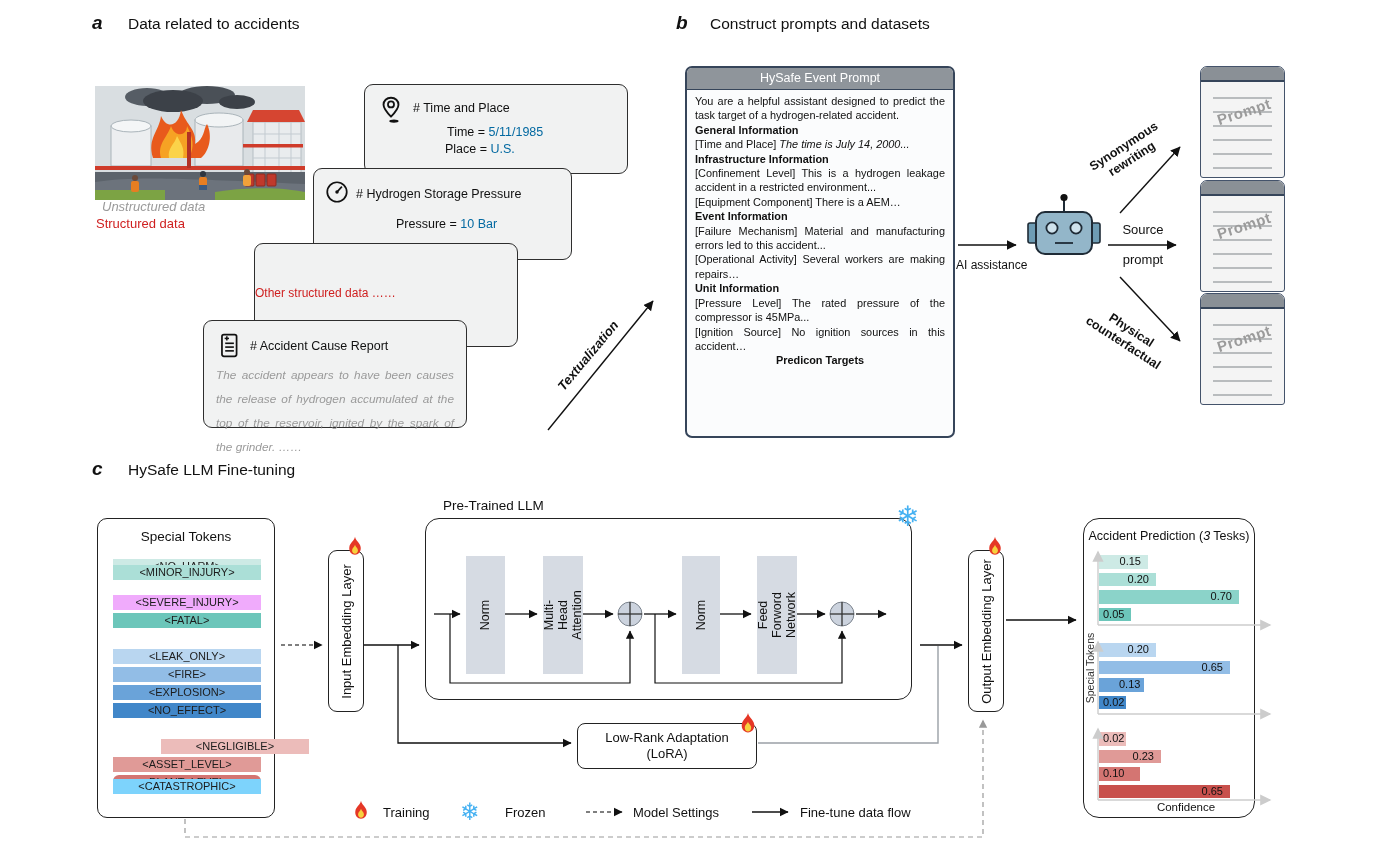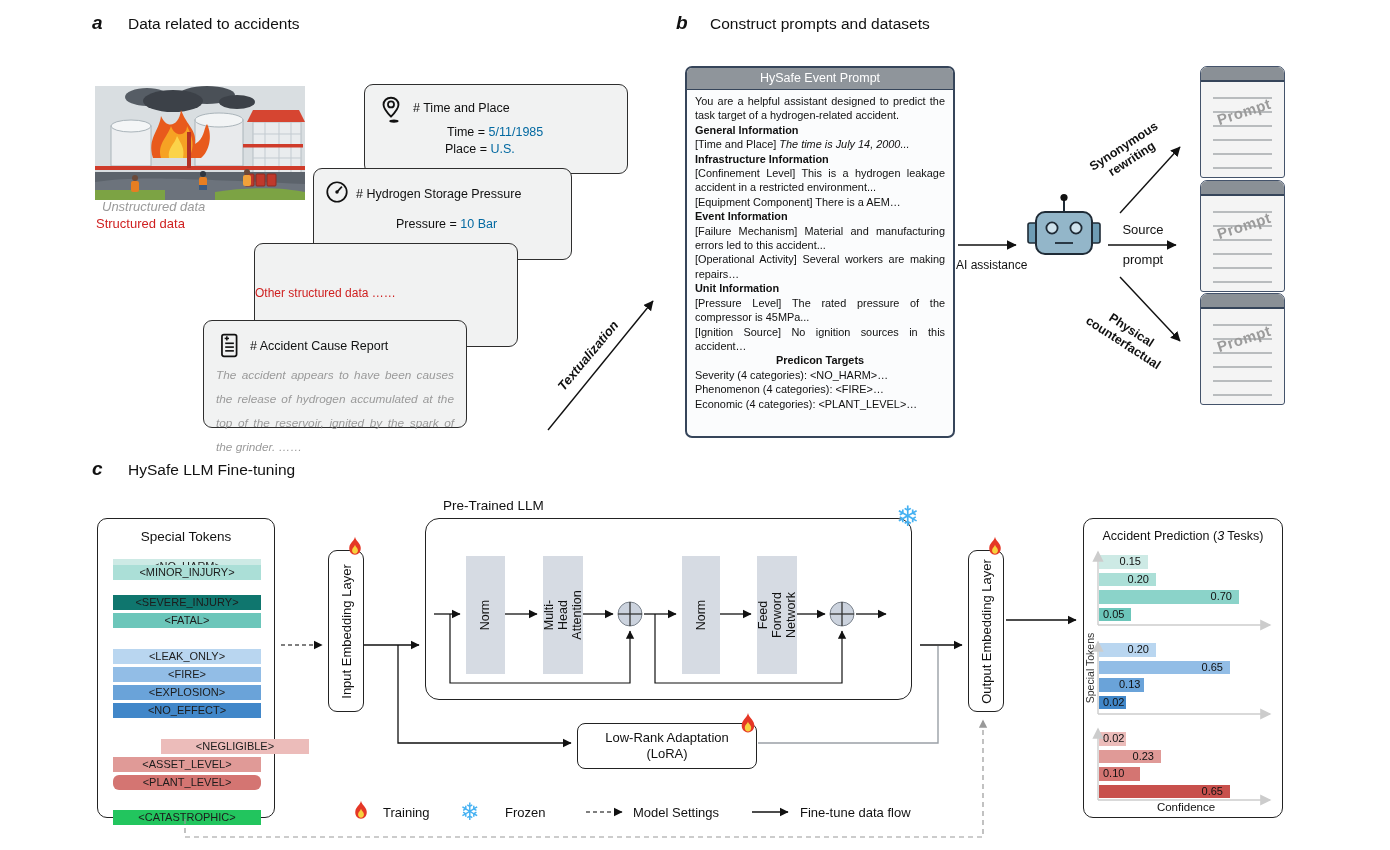--- a/index.html
+++ b/index.html
@@ -171,25 +171,20 @@
           <div class="pi"><span>[Confinement Level] </span><span>This is a hydrogen leakage accident in a restricted environment...</span></div>
           <div class="pi"><span>[Equipment Component] </span><span>There is a AEM…</span></div>
           <div class="ph">Event Information</div>
           <div class="pi"><span>[Failure Mechanism] </span><span>Material and manufacturing errors led to this accident...</span></div>
           <div class="pi"><span>[Operational Activity] </span><span>Several workers are making repairs…</span></div>
           <div class="ph">Unit Information</div>
           <div class="pi"><span>[Pressure Level] </span><span>The rated pressure of the compressor is 45MPa...</span></div>
           <div class="pi"><span>[Ignition Source] </span><span>No ignition sources in this accident…</span></div>
         </div>
       <div class="pt-head">Predicon Targets</div>
-      <div id="pb-targets">
-          <div class="pt" style="text-align: left;">Severity (4 categories): &lt;NO_HARM&gt;…</div>
-          <div class="pt" style="text-align: left;">Phenomenon (4 categories): &lt;FIRE&gt;…</div>
-          <div class="pt" style="text-align: left;">Economic (4 categories): &lt;PLANT_LEVEL&gt;…</div>
-        </div>
     </div>
   </div>
 
   <div class="abs small-note" style="left:956px;top:258px;">AI assistance</div>
 
   <div class="abs" style="left:1022px;top:186px;">
     <svg width="84" height="84" viewBox="0 0 84 84">
       <line x1="42" y1="26" x2="42" y2="14" stroke="#1f2b36" stroke-width="2"></line>
       <circle cx="42" cy="11.5" r="3.6" fill="#111"></circle>
       <rect x="6" y="37" width="9" height="20" rx="2" fill="#6e9cb4" stroke="#1f2b36" stroke-width="1.6"></rect>
@@ -244,30 +239,30 @@
     </div>
 
   <div class="abs panel-label" style="left:92px;top:458px;">c</div>
   <div class="abs panel-title" style="left:128px;top:461px;">HySafe LLM Fine-tuning</div>
 
   <div class="obox" id="tokens-box" style="left:97px;top:518px;width:178px;height:300px;">
     <div class="abs" style="left:0;top:10px;width:100%;text-align:center;font-size:13.5px;">Special Tokens</div>
     <div id="token-list">
         <div class="chip" style="top: 40px; background: rgb(205, 234, 229);">&lt;NO_HARM&gt;</div>
         <div class="chip" style="top: 46px; background: rgb(171, 223, 215);">&lt;MINOR_INJURY&gt;</div>
-        <div class="chip" style="top: 76px; background: #0f766e;">&lt;SEVERE_INJURY&gt;</div>
+        <div class="chip" style="top: 76px; background: #f0abfc;">&lt;SEVERE_INJURY&gt;</div>
         <div class="chip" style="top: 94px; background: rgb(108, 198, 186);">&lt;FATAL&gt;</div>
         <div class="chip" style="top: 130px; background: rgb(185, 214, 240);">&lt;LEAK_ONLY&gt;</div>
         <div class="chip" style="top: 148px; background: rgb(146, 189, 230);">&lt;FIRE&gt;</div>
         <div class="chip" style="top: 166px; background: rgb(106, 163, 217);">&lt;EXPLOSION&gt;</div>
         <div class="chip" style="top: 184px; background: rgb(65, 135, 201);">&lt;NO_EFFECT&gt;</div>
         <div class="chip" style="top: 220px; background: rgb(236, 188, 186); margin-left: 48px;">&lt;NEGLIGIBLE&gt;</div>
         <div class="chip" style="top: 238px; background: rgb(224, 154, 151);">&lt;ASSET_LEVEL&gt;</div>
         <div class="chip" style="top: 256px; background: rgb(212, 117, 114); border-radius: 6px;">&lt;PLANT_LEVEL&gt;</div>
-        <div class="chip" style="top: 291px; background: #22c55e;">&lt;CATASTROPHIC&gt;</div>
+        <div class="chip" style="top: 260px; background: #7dd3fc;">&lt;CATASTROPHIC&gt;</div>
       </div>
   </div>
 
   <div class="vbox" style="left:328px;top:550px;width:36px;height:162px;">
     <span class="vtext">Input Embedding Layer</span>
   </div>
 
   <div class="obox" style="left:425px;top:518px;width:487px;height:182px;border-radius:14px;"></div>
   <div class="abs" style="left:443px;top:498px;font-size:13.5px;">Pre-Trained LLM</div>
   <div id="llm-blocks">
@@ -315,21 +310,21 @@
   <span class="fire" style="left:350px;top:798px;"><svg width="22" height="24" viewBox="0 0 24 23">
         <path d="M12 1.5 C12.8 6 17.5 8 18.2 12.8 C18.9 17.6 15.6 21 12 21 C8.4 21 5.1 17.6 5.8 12.8 C6.5 8 11.2 6 12 1.5 Z" fill="#e53726"></path>
         <path d="M12 10 C12.5 12.6 15.2 13.4 15.2 16.2 C15.2 18.6 13.8 20 12 20 C10.2 20 8.8 18.6 8.8 16.2 C8.8 13.4 11.5 12.2 12 10 Z" fill="#f7d13e"></path>
       </svg></span>
   <div class="legend-label" style="left:383px;top:805px;">Training</div>
   <span class="snow" style="left:460px;top:798px;font-size:24px;">❄</span>
   <div class="legend-label" style="left:505px;top:805px;">Frozen</div>
   <div class="legend-label" style="left:633px;top:805px;">Model Settings</div>
   <div class="legend-label" style="left:800px;top:805px;">Fine-tune data flow</div>
 
-  <div class="obox" style="left:1083px;top:518px;width:200px;height:300px;">
+  <div class="obox" style="left:1083px;top:518px;width:172px;height:300px;border-radius:16px;">
     <div class="abs" style="left:0;top:10px;width:100%;text-align:center;font-size:12.5px;">
       <span>Accident Prediction (</span><i>3</i><span> Tesks)</span>
     </div>
   </div>
   <div class="abs" style="left:1054px;top:662px;width:72px;text-align:center;font-size:10.5px;color:#333;transform:rotate(-90deg);">Special Tokens</div>
   <div class="abs" style="left:1136px;top:801px;width:100px;text-align:center;font-size:11.5px;">Confidence</div>
   <div id="bars">
       <div class="bar" style="left: 1099px; top: 555px; width: 49px; background: rgb(205, 234, 229);">
         <div class="bar-label" style="right: 7px;">0.15</div>
       </div>

